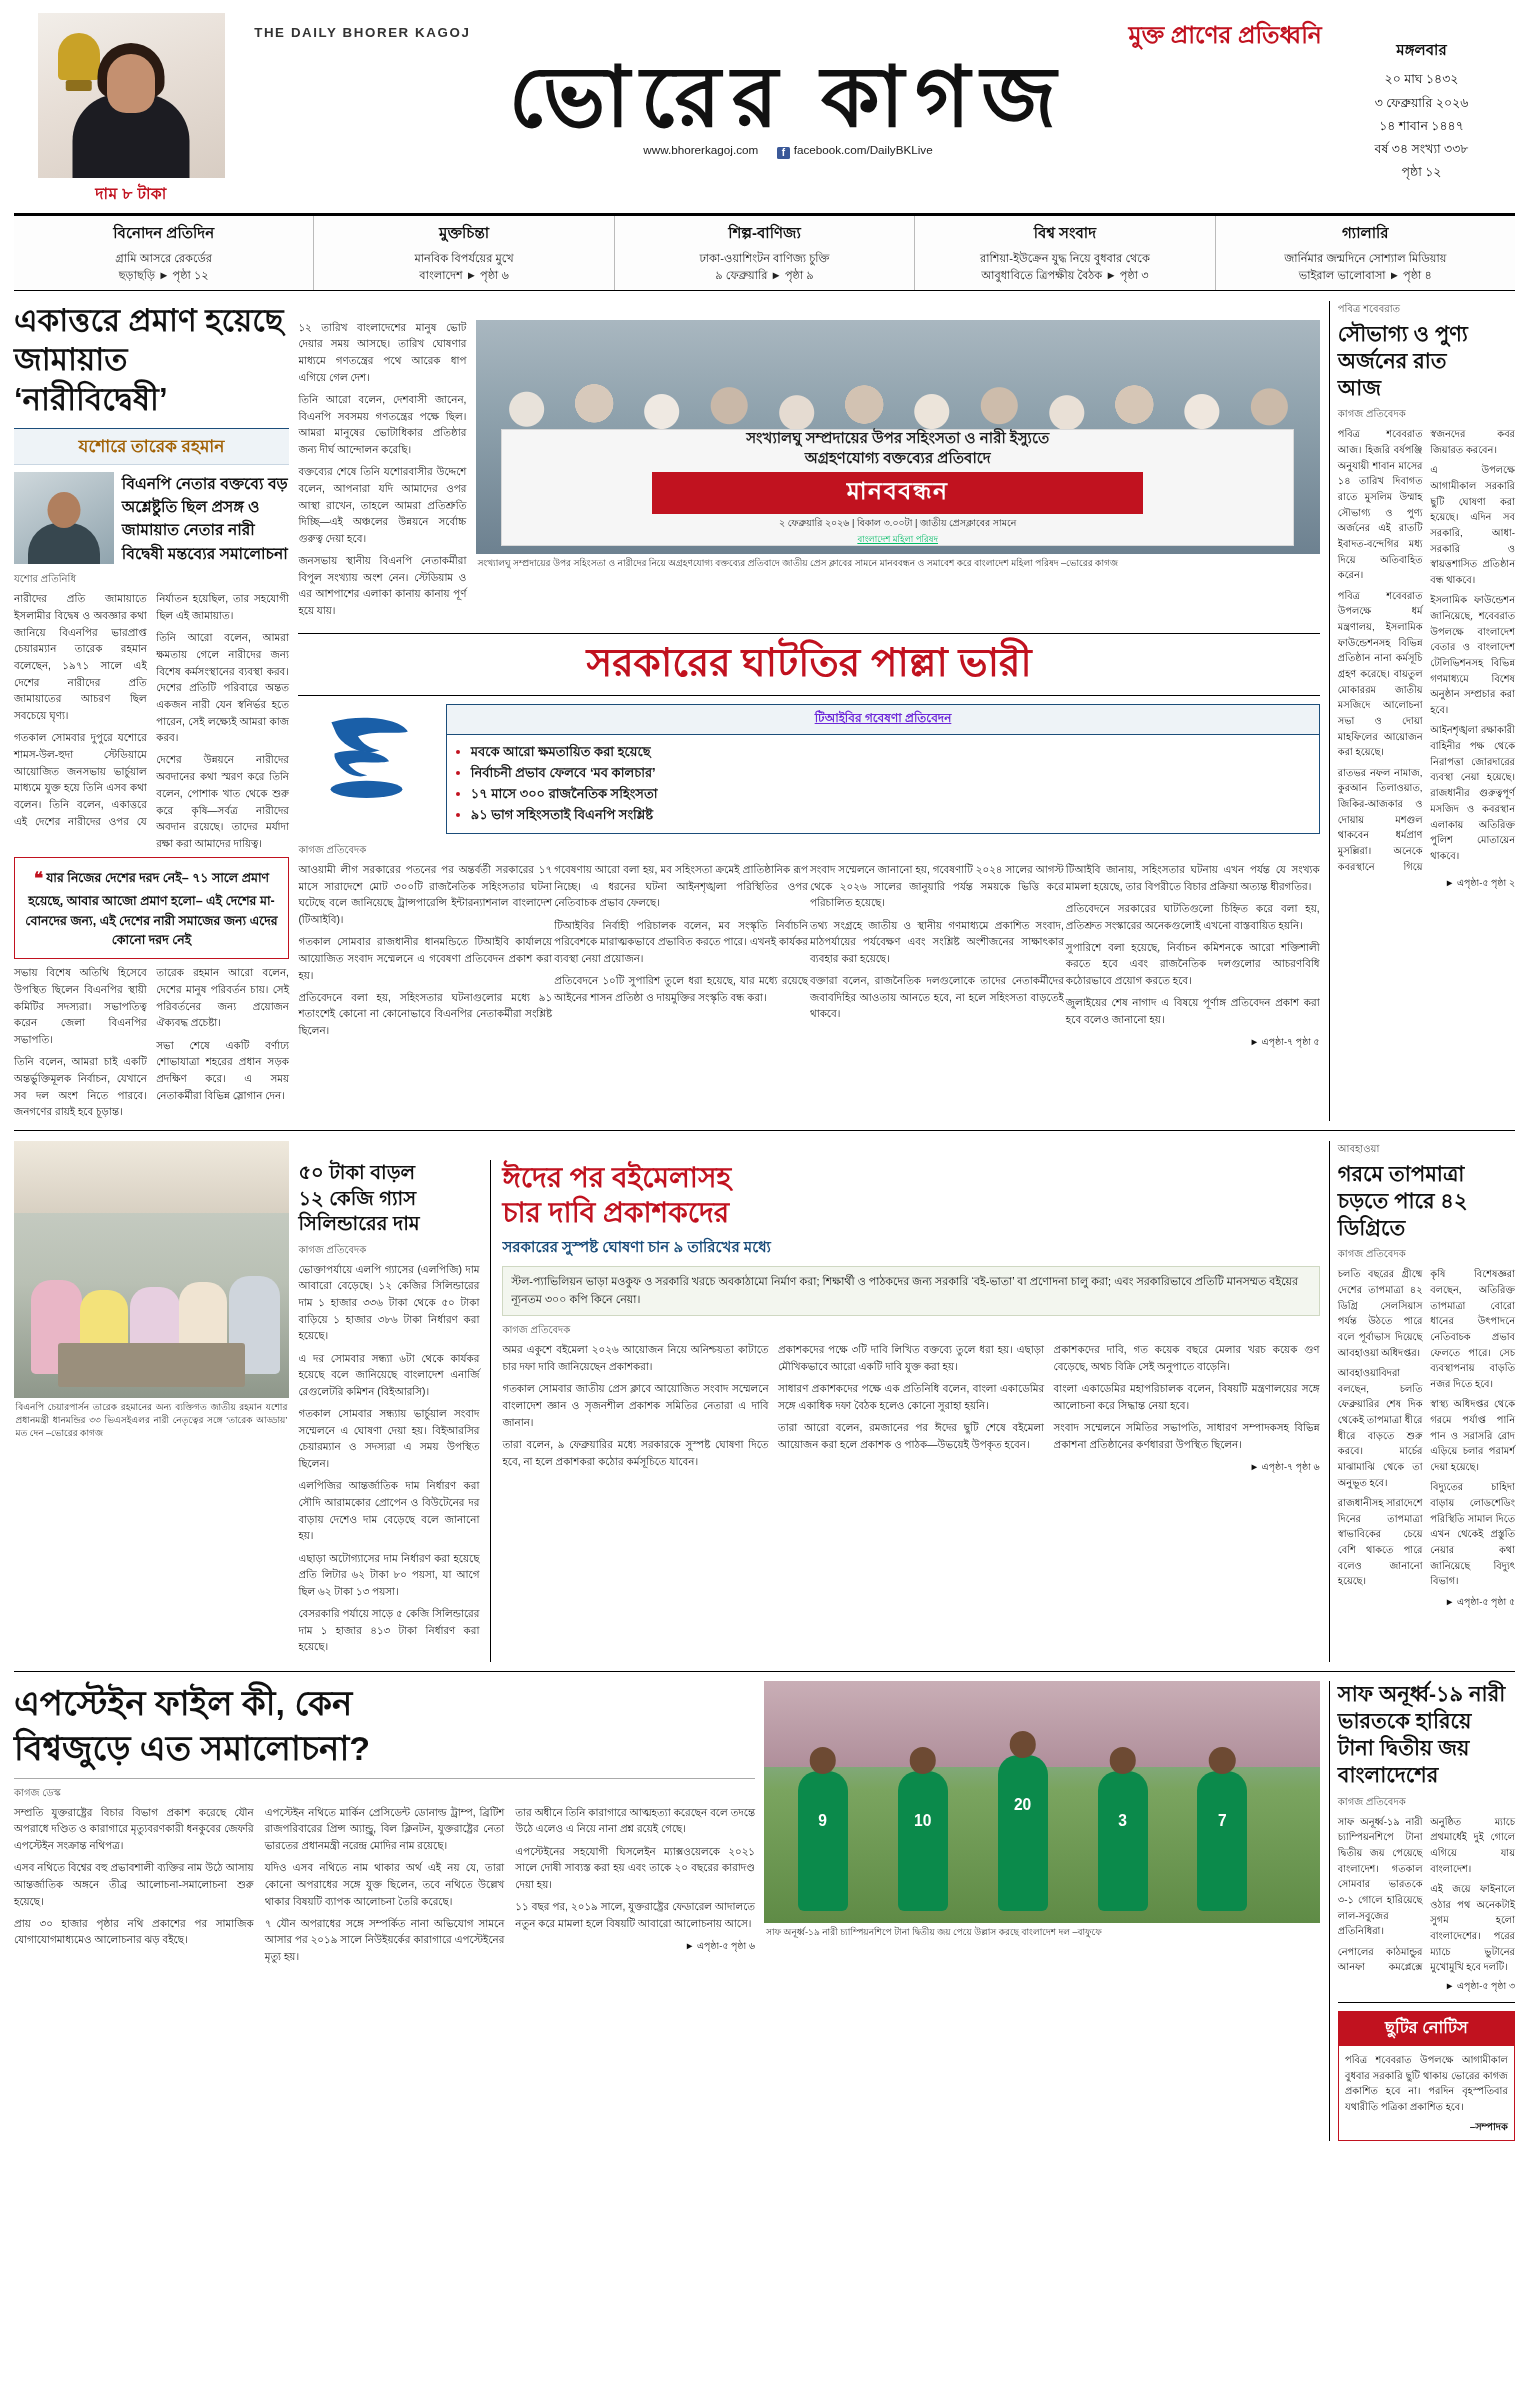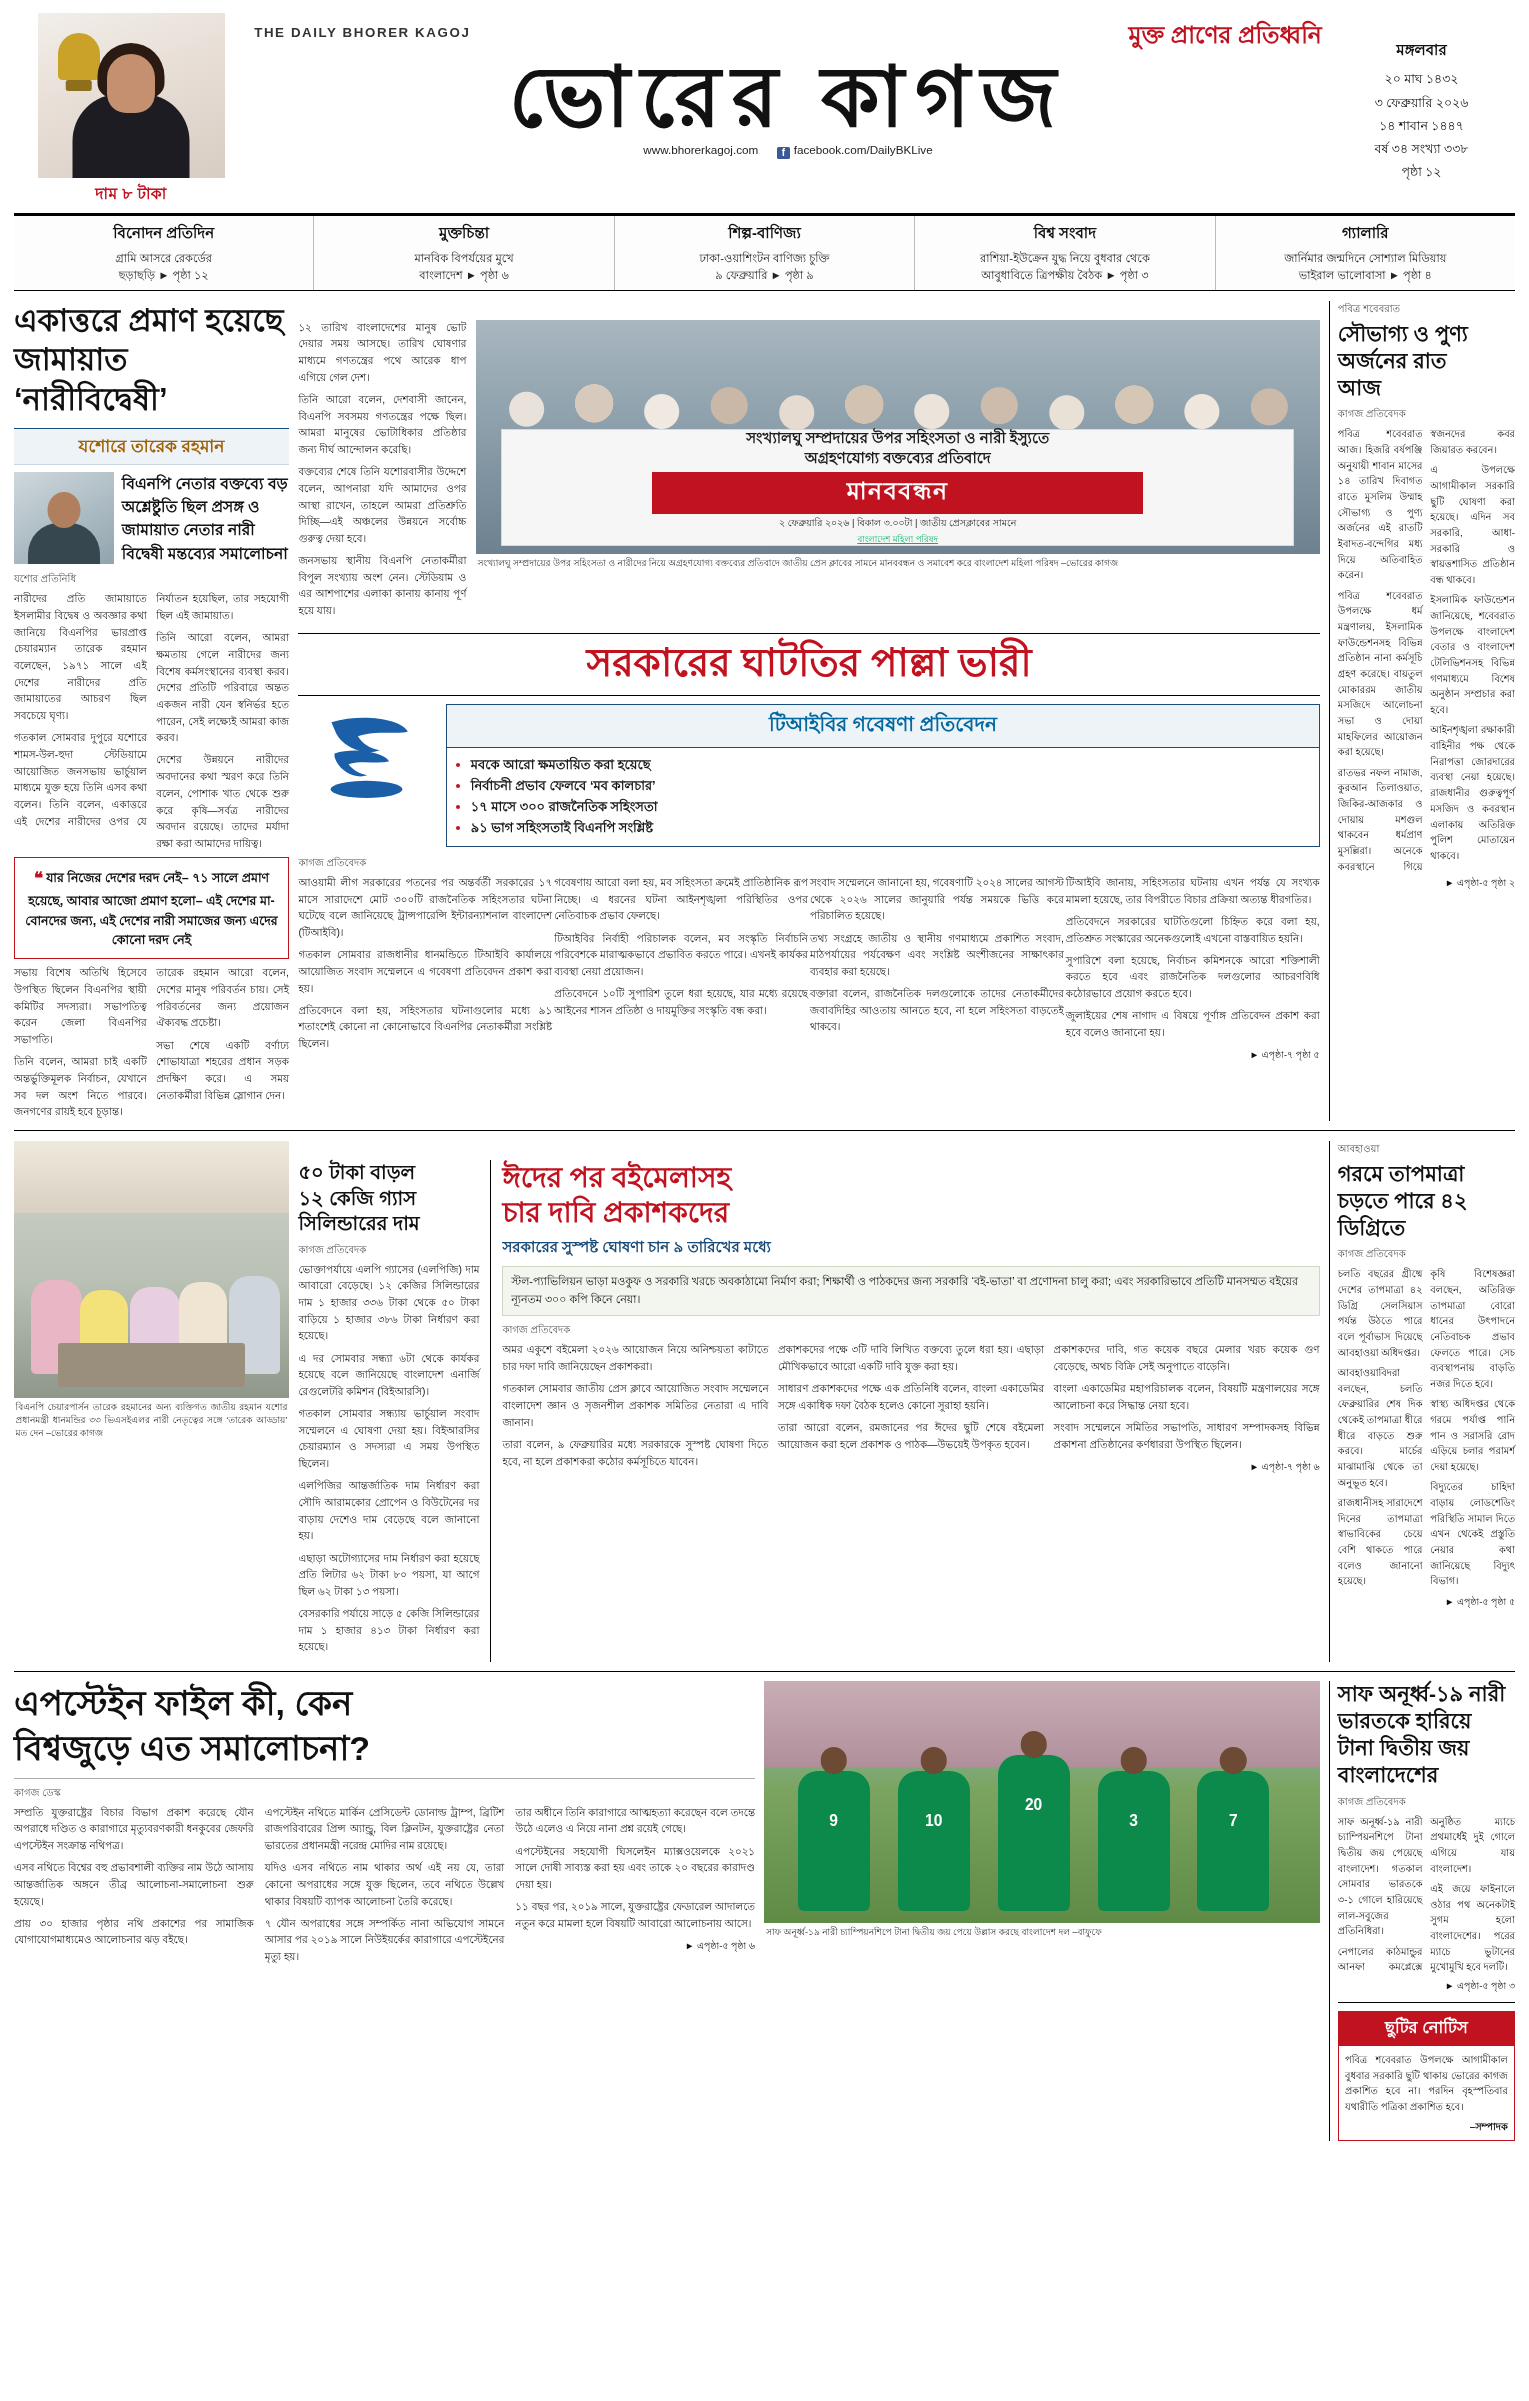--- a/index.html
+++ b/index.html
@@ -327,25 +327,26 @@
   .ti-logo {
     width: 137px; height: 103px;
     flex: none;
     display: flex; align-items: center; justify-content: center;
   }
   .ti-logo svg { width: 117px; height: 94px; }
   .ti-box { flex: 1; border: 0.8px solid #1b4d7a; }
   .ti-box h4 {
     margin: 0;
     background: #eef3f7;
-    color: #0369a1;
-    text-align: center;
-    font-size: 20px;
+    color: #6d28d9;
+    text-align: center;
+    font-size: 12px;
     padding: 4.7px 0;
     border-bottom: 0.8px solid #1b4d7a;
+    text-decoration: underline;
   }
   .ti-box ul { margin: 0; padding: 6.2px 11px 7.8px 23.4px; }
   .ti-box li {
     font-size: 13px;
     line-height: 1.62;
     font-weight: bold;
     color: #1a1a1a;
   }
   .ti-box li::marker { color: #c1121f; }
   .hl-sm {
@@ -423,21 +424,21 @@
     background: #9a8f7c; border-radius: 3.1px;
   }
 
   
   .footphoto { height: 242px; background: linear-gradient(180deg,#98b8d6 0%, #7aa45f 45%, #5f8b46 100%); }
   .footphoto .stand {
     position: absolute; left: 0; right: 0; top: 0; height: 86px;
     background: linear-gradient(180deg,#c9aeb6,#b08f9b);
   }
   .footphoto .pl {
-    position: absolute; bottom: 12.5px; width: 72px; height: 140px;
+    position: absolute; bottom: 12.5px; width: 50px; height: 140px;
     background: #0b8a4b; border-radius: 20px 20px 6.2px 6.2px;
   }
   .footphoto .pl:before {
     content: ""; position: absolute; left: 50%; top: -23.4px; transform: translateX(-50%);
     width: 26.5px; height: 26.5px; background: #6d4a33; border-radius: 50%;
   }
   .footphoto .num {
     position: absolute; left: 0; right: 0; top: 41px; text-align: center;
     color: #fff; font-size: 15.6px; font-weight: bold;
   }

